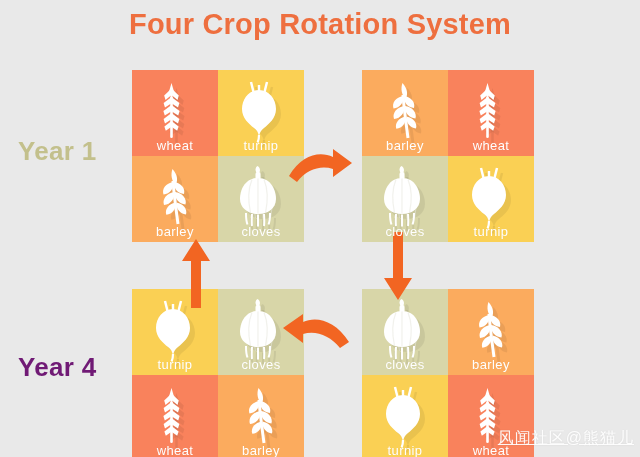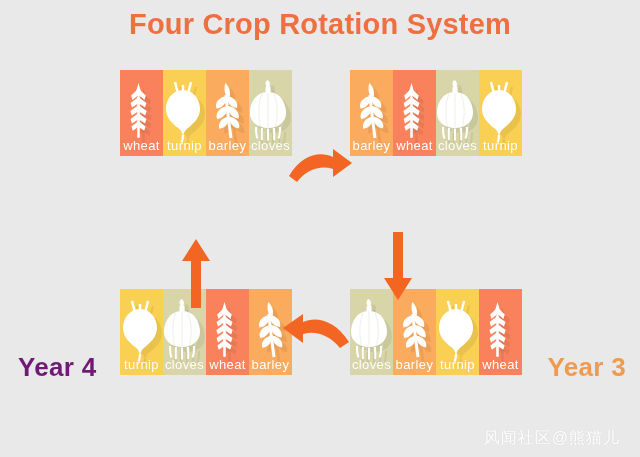--- a/index.html
+++ b/index.html
@@ -44,22 +44,23 @@
   #year-label-2 { right: 14px; top: 136px; color: #e9bd55; }
   #year-label-3 { right: 14px; top: 352px; color: #ef9a4e; }
   #year-label-4 { left: 18px;  top: 352px; color: #f97f60; }
 
   
   .grid {
     position: absolute;
     width: 172px;
     height: 172px;
     display: grid;
-    grid-template-columns: 1fr 1fr 1fr 1fr;
+    grid-template-columns: 1fr 1fr;
     grid-template-rows: 1fr 1fr;
+    margin-left: 12px;
   }
   #grid-year-1 { left: 120px; top: 70px;  }
   #grid-year-2 { left: 350px; top: 70px;  }
   #grid-year-3 { left: 350px; top: 289px; }
   #grid-year-4 { left: 120px; top: 289px; }
 
   .cell {
     position: relative;
     overflow: hidden;
     display: flex;
@@ -101,38 +102,39 @@
   }
   #arrow-right  { left: 288px; top: 148px; }
   #arrow-down   { left: 382px; top: 232px; }
   #arrow-left   { left: 278px; top: 312px; }
   #arrow-up     { left: 180px; top: 238px; }
   .arrow svg path, .arrow svg polygon { fill: #f26522; }
 
   
   #watermark {
     position: absolute;
-    right: 20px;
+    right: 6px;
     bottom: 8px;
     font-size: 16px;
     color: rgba(255,255,255,0.92);
     letter-spacing: 1px;
     z-index: 40;
     white-space: nowrap;
     text-shadow: 0 0 2px rgba(0,0,0,0.07);
+    text-decoration: underline;
   }
 </style>
 </head>
 <body style="background: rgb(233, 233, 233);">
 
 <div id="stage">
 
   <div id="page-title" style="color: rgb(238, 111, 63);">Four Crop Rotation System</div>
 
-  <div class="year-label" id="year-label-3" style="color: rgb(239, 154, 78);">Year 3</div>
+  <div class="year-label" id="year-label-1" style="color: rgb(195, 192, 140);">Year 1</div>
   <div class="year-label" id="year-label-4" style="color: #701a75;">Year 4</div>
 
   <div class="grid" id="grid-year-1">
     <div class="cell" style="background: rgb(249, 130, 92);">
       <div class="cell-icon">
           <svg width="56" height="62" viewBox="0 0 56 62">
             <g class="glyph-shadow" transform="translate(5,5)" style="color: rgba(0, 0, 0, 0.067);">
               <rect x="23.2" y="16" width="2.6" height="42" rx="1.3"></rect>
               <path d="M24.5,3 L27.4,13 L24.5,17 L21.6,13 Z"></path>
               <path d="M24.5,8.5 L31.8,15.5 L30.5,20 L24.5,15 Z"></path>

